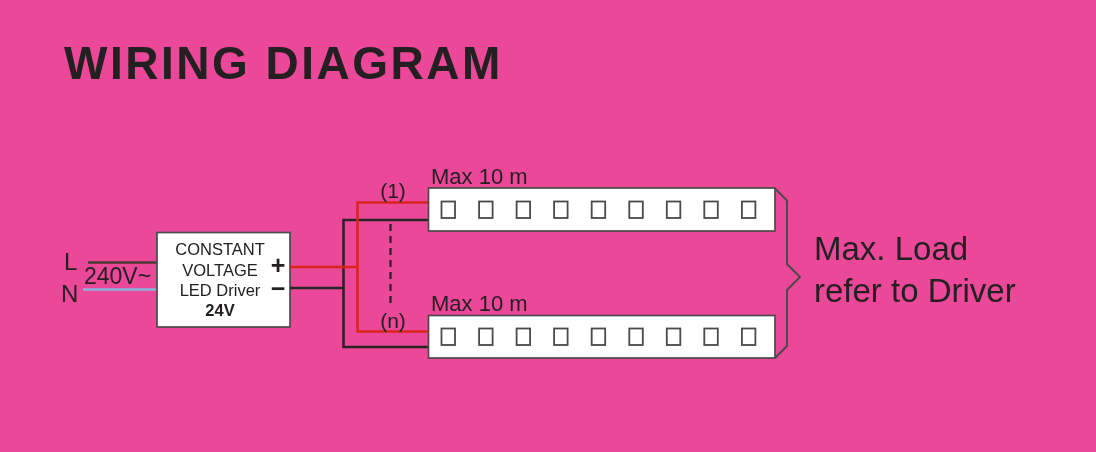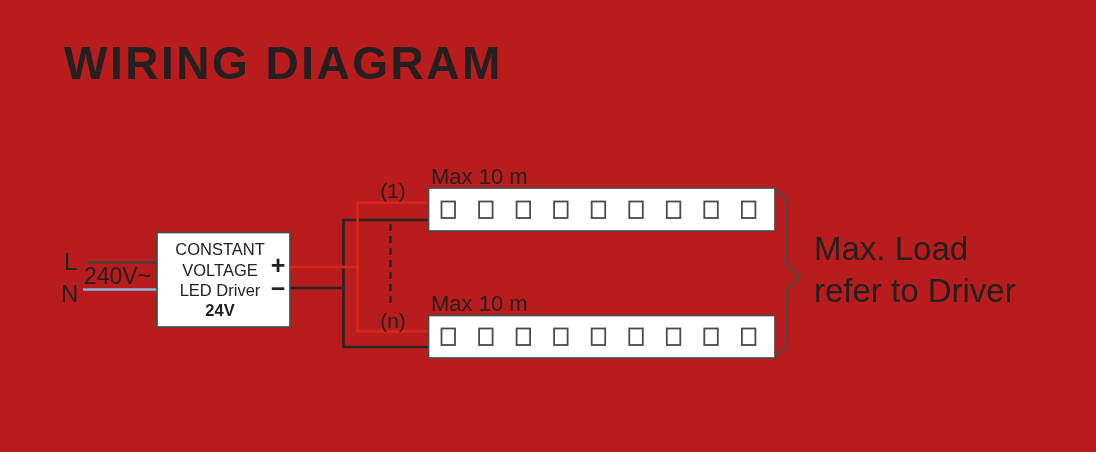--- a/index.html
+++ b/index.html
@@ -4,21 +4,21 @@
 <style>
   html, body {
     margin: 0;
     padding: 0;
     background: #ffffff;
   }
   .stage {
     position: relative;
     width: 1096px;
     height: 452px;
-    background: #b91c1c;
+    background: #ec4899;
     overflow: hidden;
     font-family: "Liberation Sans", sans-serif;
   }
   svg text {
     fill: var(--text, #242021);
     font-family: "Liberation Sans", sans-serif;
   }
   .t-title   { font-size: 46px; font-weight: bold; letter-spacing: 2.5px; }
   .t-io      { font-size: 24px; }
   .t-voltage { font-size: 23px; }

